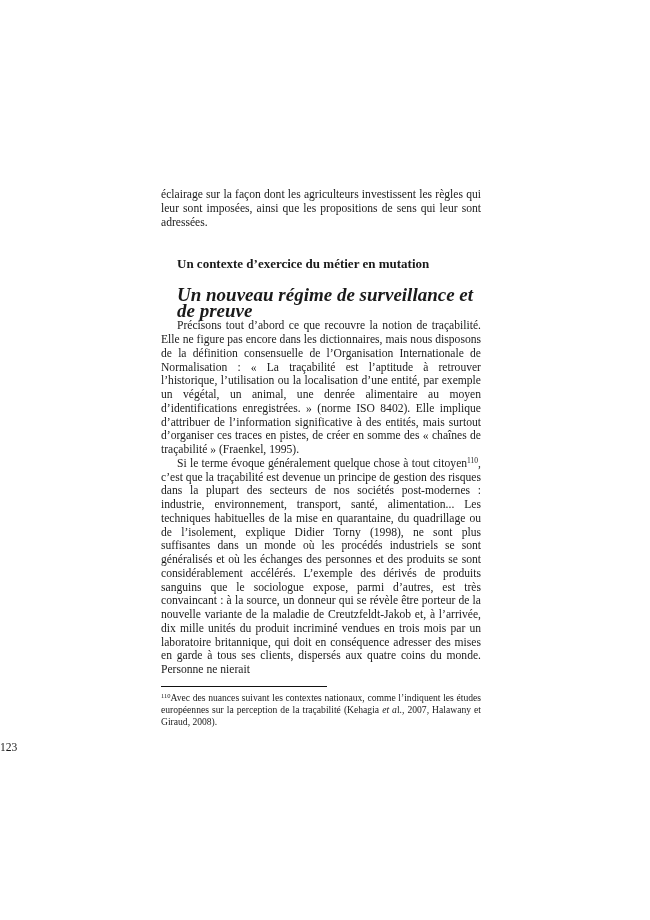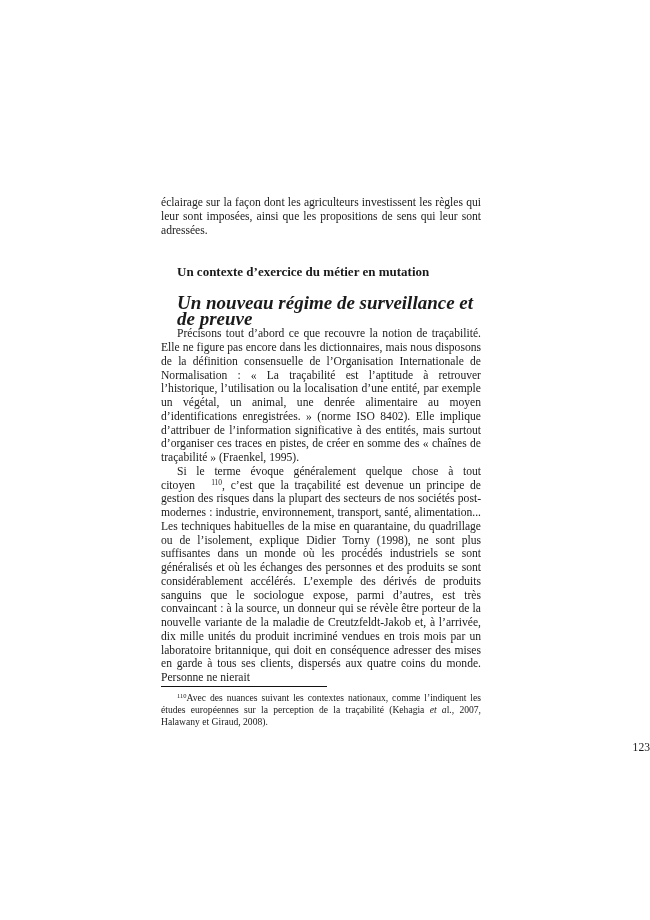--- a/index.html
+++ b/index.html
@@ -1,30 +1,30 @@
 <!DOCTYPE html>
 <html><head>
 <meta charset="utf-8">
 <style>
   html, body { margin: 0; padding: 0; background: #ffffff; }
   body { width: 650px; height: 920px; position: relative; overflow: hidden;
          font-family: "Liberation Serif", "DejaVu Serif", serif; color: #1a1a1a; }
-  .page { position: absolute; left: 161px; top: 196px; width: 320px; }
+  .page { position: absolute; left: 161px; top: 188px; width: 320px; }
   p { margin: 0; font-size: 11.6px; line-height: 13.75px; text-align: justify; hyphens: none; }
   p.indent { text-indent: 16px; }
   h2 { margin: 0; font-size: 13px; font-weight: bold; line-height: 18px; padding-left: 16px; }
   h3 { margin: 0; font-size: 19px; font-weight: bold; font-style: italic; line-height: 16px; padding-left: 16px; }
   .h2wrap { margin-top: 26px; }
   .h3wrap { margin-top: 14px; }
   .p1wrap { }
-  sup { font-size: 7.5px; line-height: 0; vertical-align: 4px; margin-left: 16px; }
+  sup { font-size: 7.5px; line-height: 0; vertical-align: 4px; }
   .fn-rule { position: absolute; left: 161px; top: 686px; width: 166px; height: 0; border-top: 1px solid #111; }
   .footnote { position: absolute; left: 161px; top: 692px; width: 320px; font-size: 9.6px; line-height: 12px; text-align: justify; }
   .footnote sup { font-size: 6.5px; vertical-align: 3px; }
-  .pagenum { position: absolute; left: 0; width: 650px; top: 741px; text-align: right; font-size: 11.6px; }
+  .pagenum { position: absolute; left: 0; width: 650px; top: 741px; text-align: left; font-size: 11.6px; }
 </style>
 </head>
 <body>
 
 <div class="page">
   <p>éclairage sur la façon dont les agriculteurs investissent les règles qui leur sont imposées, ainsi que les propositions de sens qui leur sont adressées.</p>
 
   <div class="h2wrap">
     <h2>Un contexte d’exercice du métier en mutation</h2>
   </div>

